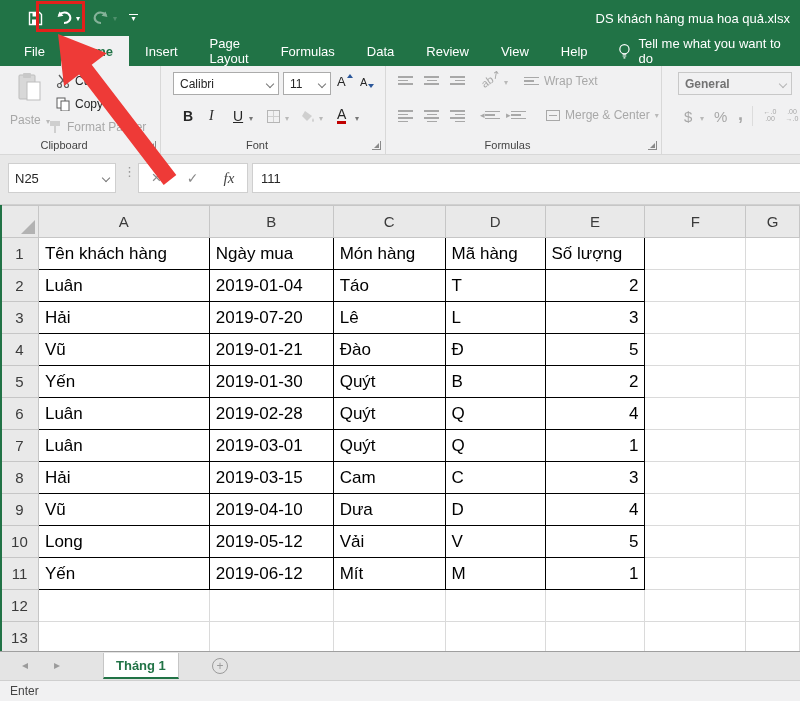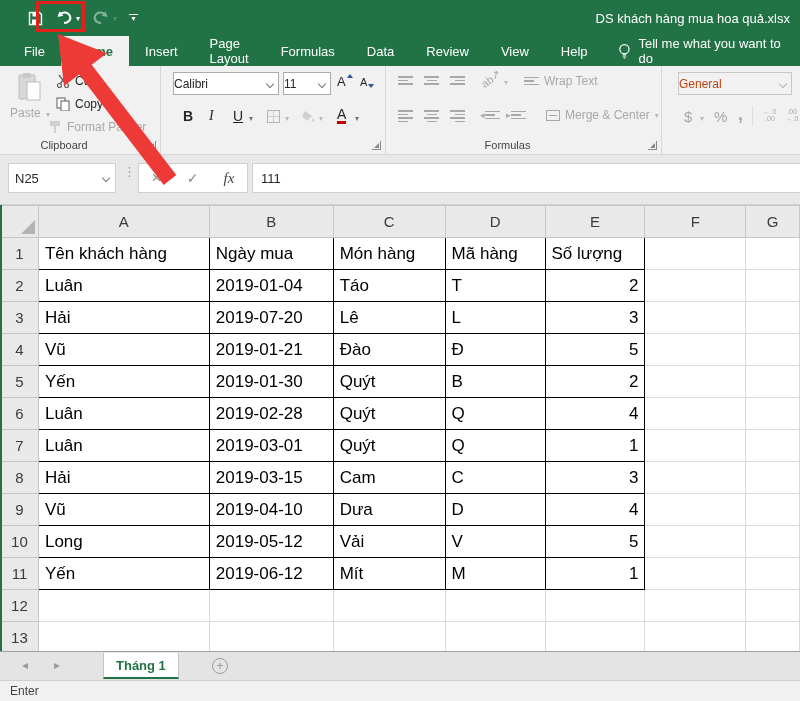--- a/index.html
+++ b/index.html
@@ -27,26 +27,26 @@
   .rgroup { position:absolute; top:0; bottom:0; border-right:1px solid #d8d8d8; }
   .grp-label { position:absolute; bottom:3px; left:0; right:32px; text-align:center; font-size:11px; color:#444; }
   .launcher { position:absolute; bottom:4px; right:4px; width:9px; height:9px; border-right:1px solid #8a8a8a; border-bottom:1px solid #8a8a8a; }
   .launcher:before { content:""; position:absolute; right:1px; bottom:1px; width:0; height:0; border-left:5px solid transparent; border-bottom:5px solid #8a8a8a; }
   .dis { color:#a8a8a8 !important; }
   .caret { font-size:8px; color:#777; margin-left:2px; }
   .caret.off { color:#b9b9b9; }
 
   
   .paste-btn { position:absolute; left:8px; top:6px; width:44px; text-align:center; }
-  .paste-btn .lbl { font-size:12px; color:#a8a8a8; margin-top:0; }
+  .paste-btn .lbl { font-size:12px; color:#a8a8a8; margin-top:7px; }
   .clip-row { position:absolute; left:56px; display:flex; align-items:center; gap:5px; font-size:12px; color:#262626; white-space:nowrap; }
   
-  .combo { background:#fff; border:1px solid #ababab; height:23px; display:flex; align-items:center; font-size:12px; color:#262626; position:absolute; }
+  .combo { background:#fff; border:1px solid #ababab; height:23px; display:flex; align-items:center; font-size:12px; color:#262626; padding-left:6px; position:absolute; }
   .combo .chev { margin-left:auto; margin-right:5px; }
-  .combo.off { background:#f1f1f2; color:#c2410c; border-color:#c8c8c8; }
+  .combo.off { background:#f1f1f2; color:#737373; border-color:#c8c8c8;font-weight:bold; }
   .chev { width:6px; height:6px; border-right:1px solid #777; border-bottom:1px solid #777; transform:rotate(45deg); display:inline-block; }
   .chev.off { border-color:#b5b5b5; }
   .fbtn { position:absolute; font-size:14px; color:#262626; display:flex; align-items:center; }
   .fsz { position:absolute; font-size:13px; color:#262626; }
   .tri-up { width:0;height:0;border-left:3px solid transparent;border-right:3px solid transparent;border-bottom:4px solid #2b579a; display:inline-block; margin-left:1px; vertical-align:top; }
   .tri-dn { width:0;height:0;border-left:3px solid transparent;border-right:3px solid transparent;border-top:4px solid #2b579a; display:inline-block; margin-left:1px; vertical-align:bottom; }
   .ucolor { border-bottom:3px solid #c00000; line-height:1; }
   .grid-ico { width:13px; height:13px; border:1px solid #b5b5b5; background:
       linear-gradient(#cfcfcf,#cfcfcf) center/100% 1px no-repeat,
       linear-gradient(#cfcfcf,#cfcfcf) center/1px 100% no-repeat; }
@@ -221,20 +221,21 @@
       <span class="caret off" style="position:absolute; left:122px; top:48px;">▾</span>
       <svg width="14" height="13" viewBox="0 0 14 13" style="position:absolute; left:140px; top:44px;">
           <path d="M4 1 L11 6 L6 11 L1 6 z" fill="#cfcfcf"></path>
           <path d="M12 8 q2 3 0 4 q-2 -1 0 -4" fill="#cfcfcf"></path>
         </svg>
       <span class="caret off" style="position:absolute; left:156px; top:48px;">▾</span>
       <div class="fbtn ucolor" style="left:176px; top:41px;">
           <span>A</span>
         </div>
       <span class="caret" style="position:absolute; left:192px; top:48px;">▾</span>
+      <div class="grp-label">Font</div>
       <span class="launcher"></span>
     </div>
 
     <div class="rgroup" style="left:386px; width:276px;">
       <span class="al-item" style="left:12px; top:10px;">
           <span class="lines l">
             <i></i>
             <i></i>
             <i></i>
           </span>

